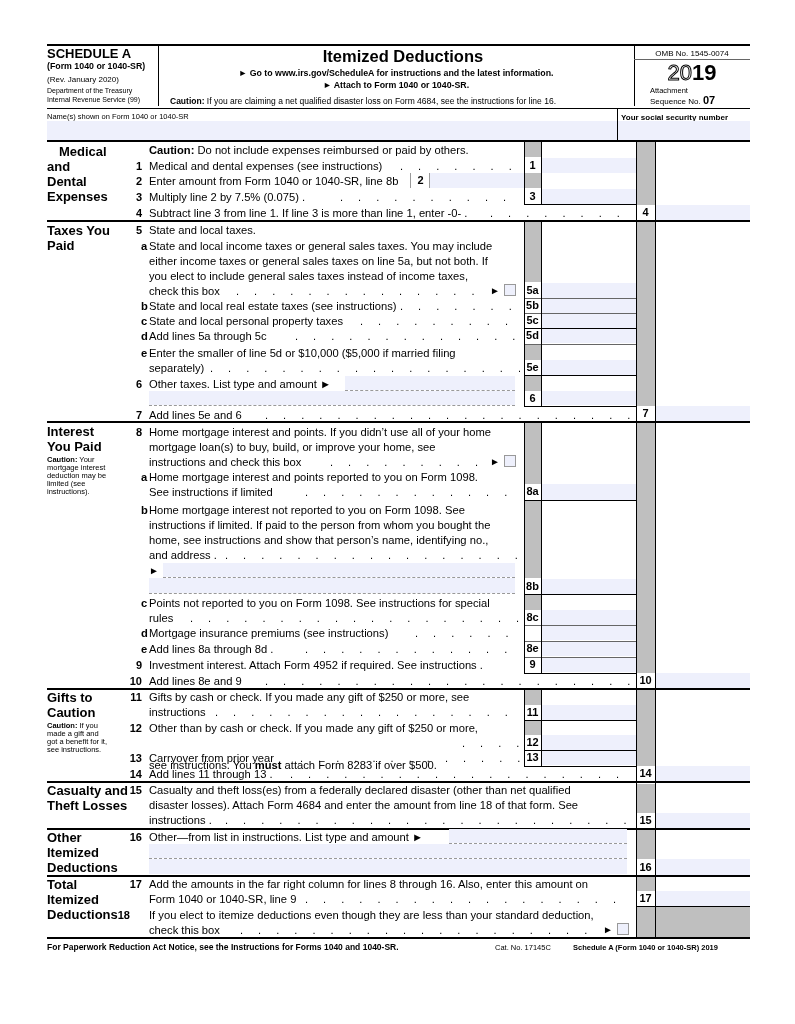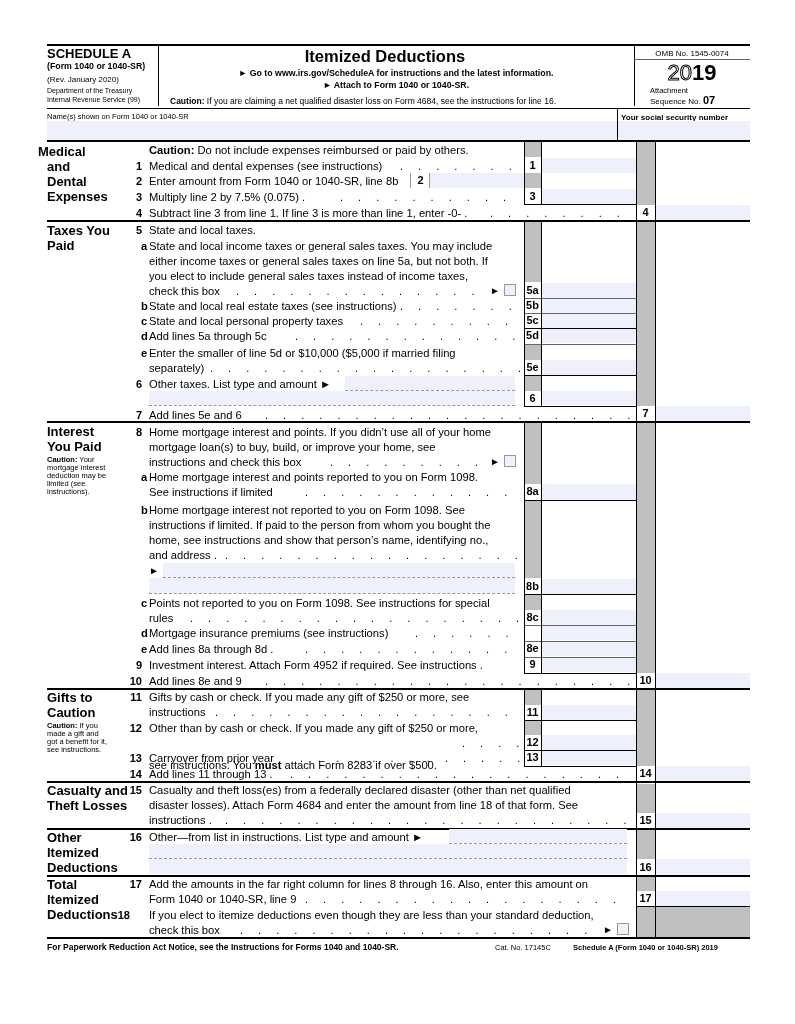--- a/index.html
+++ b/index.html
@@ -27,21 +27,21 @@
 
 <div class="hline thick" style="left:47px;top:44px;width:703px;"></div>
 <div class="t b" style="left:47px;top:47px;font-size:13px;">SCHEDULE A</div>
 <div class="t b" style="left:47px;top:60px;font-size:8.8px;">(Form 1040 or 1040-SR)</div>
 <div class="t" style="left:47px;top:73px;font-size:8px;">(Rev. January 2020)</div>
 <div class="t" style="left:47px;top:87px;font-size:7px;line-height:8px;">Department of the Treasury</div>
 <div class="t" style="left:47px;top:96px;font-size:7px;line-height:8px;">Internal Revenue Service (99)</div>
 <div class="vline" style="left:158px;top:46px;height:60px;"></div>
 <div class="vline" style="left:634px;top:46px;height:60px;"></div>
 
-<div class="t b" style="left:147px;width:476px;text-align:center;top:47px;font-size:16.5px;line-height:18px;">Itemized Deductions</div>
+<div class="t b" style="left:165px;width:476px;text-align:center;top:47px;font-size:16.5px;line-height:18px;">Itemized Deductions</div>
 <div class="t b" style="left:158px;width:476px;text-align:center;top:67px;font-size:8.8px;">► Go to www.irs.gov/ScheduleA for instructions and the latest information.</div>
 <div class="t b" style="left:158px;width:476px;text-align:center;top:79px;font-size:8.8px;">► Attach to Form 1040 or 1040-SR.</div>
 <div class="t" style="left:170px;top:95px;font-size:8.5px;"><b>Caution:</b> <span>If you are claiming a net qualified disaster loss on Form 4684, see the instructions for line 16.</span></div>
 
 <div class="t" style="left:634px;width:116px;text-align:center;top:47px;font-size:8px;">OMB No. 1545-0074</div>
 <div class="hline thin" style="left:634px;top:59px;width:116px;"></div>
 <div class="abs" style="left:634px;width:116px;text-align:center;top:60px;font-size:22px;line-height:26px;font-weight:bold;"><span style="color:#fff;-webkit-text-stroke:1px #000;font-weight:normal;">20</span><span>19</span></div>
 <div class="t" style="left:650px;top:87px;font-size:7.5px;line-height:8px;">Attachment</div>
 <div class="t" style="left:650px;top:95px;font-size:8px;line-height:11px;"><span>Sequence No.</span> <b style="font-size:11px;">07</b></div>
 
@@ -64,21 +64,21 @@
 <div class="gray" style="left:524px;top:501px;width:17px;height:77px;"></div>
 <div class="gray" style="left:524px;top:595px;width:17px;height:15px;"></div>
 <div class="gray" style="left:636px;top:423px;width:19px;height:250px;"></div>
 <div class="gray" style="left:524px;top:690px;width:17px;height:15px;"></div>
 <div class="gray" style="left:636px;top:690px;width:19px;height:76px;"></div>
 <div class="gray" style="left:636px;top:784px;width:19px;height:29px;"></div>
 <div class="gray" style="left:636px;top:829px;width:19px;height:30px;"></div>
 <div class="gray" style="left:636px;top:876px;width:19px;height:15px;"></div>
 <div class="gray" style="left:636px;top:907px;width:114px;height:30px;"></div>
 
-<div class="sec" style="left:30px;top:144px;padding-left:8px;">Medical</div>
+<div class="sec" style="left:51px;top:144px;padding-left:8px;">Medical</div>
 <div class="sec" style="left:47px;top:159px;">and</div>
 <div class="sec" style="left:47px;top:174px;">Dental</div>
 <div class="sec" style="left:47px;top:189px;">Expenses</div>
 
 <div class="t" style="left:149px;top:144px;"><b>Caution:</b> <span>Do not include expenses reimbursed or paid by others.</span></div>
 
 <div class="num" style="left:128px;top:160px;">1</div>
 <div class="t" style="left:149px;top:160px;">Medical and dental expenses (see instructions)</div>
 <div class="dots" style="left:400px;top:160px;width:120px;">. . . . . . . . .</div>
 <div class="box" style="left:524px;top:158px;width:17px;">1</div>

